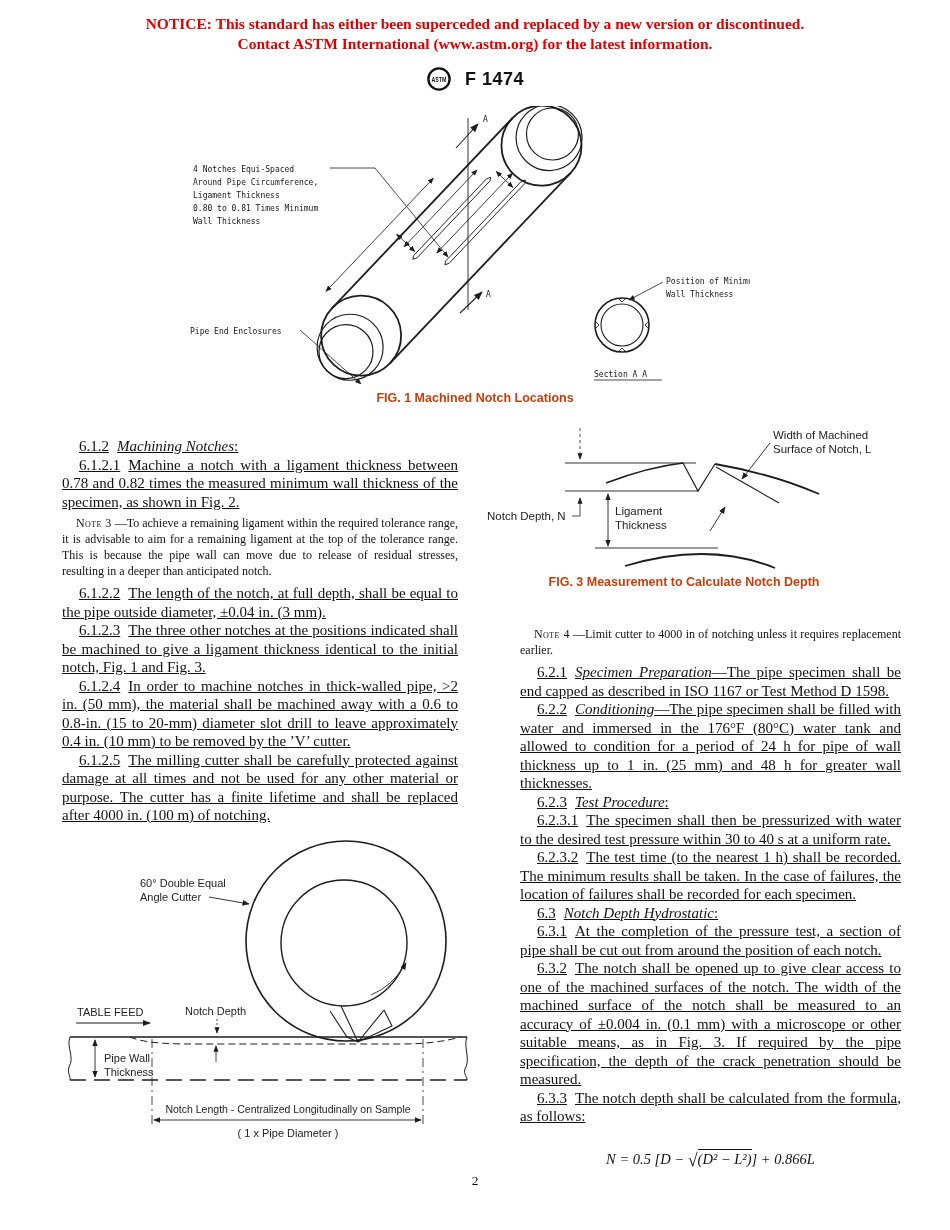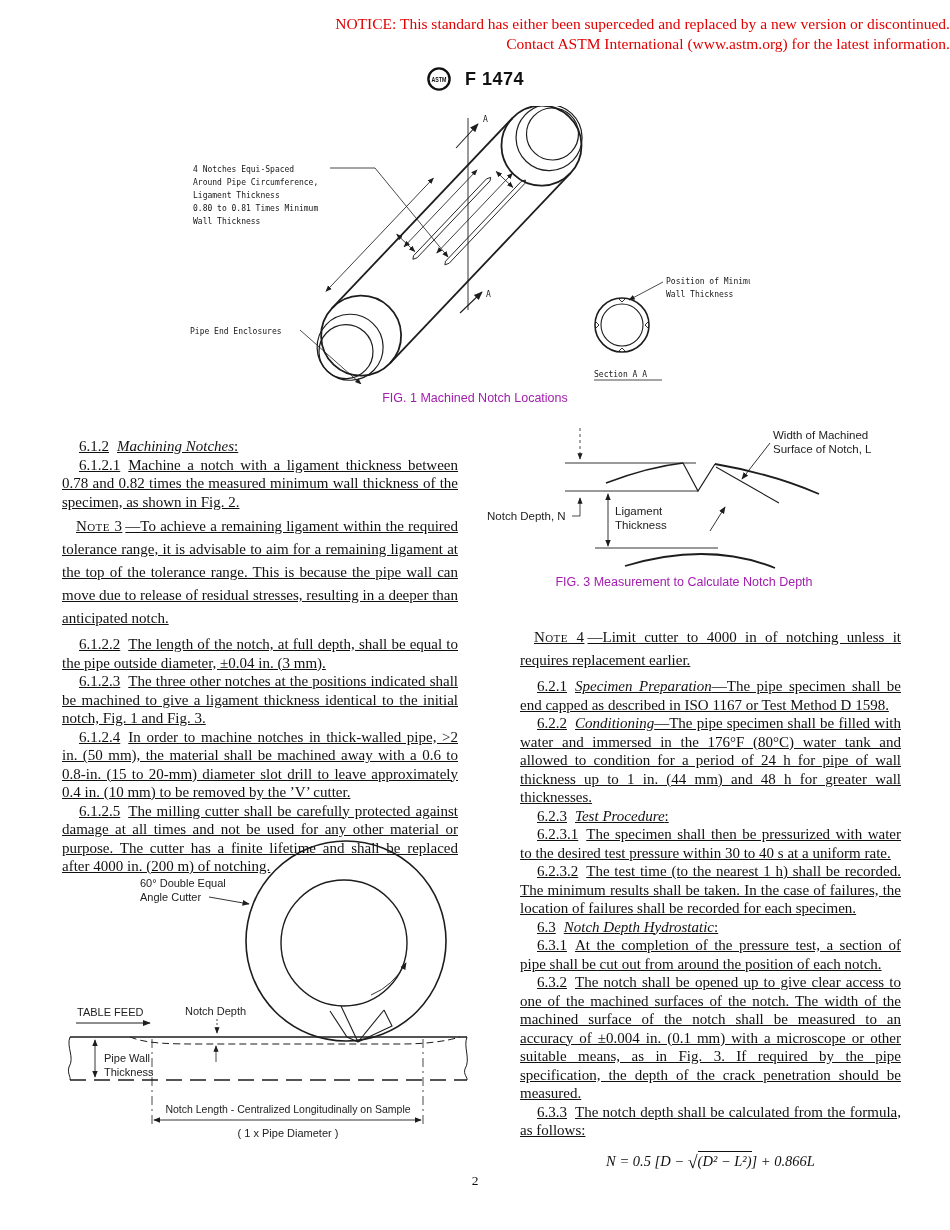--- a/index.html
+++ b/index.html
@@ -3,46 +3,46 @@
 <meta charset="utf-8">
 <style>
   html,body { margin:0; padding:0; background:#9a9a9a; }
   .page {
     position:relative; width:950px; height:1230px; margin:0 auto;
     background:#ffffff; color:#111;
     font-family:"Liberation Serif", serif; overflow:hidden;
   }
   .notice {
     position:absolute; top:14px; left:0; width:100%;
-    text-align:right; font-weight:normal; font-size:15.5px; line-height:19.5px;
+    text-align:center; font-weight:bold; font-size:15.5px; line-height:19.5px;
   }
   .dochead {
     position:absolute; top:66px; left:0; width:100%;
     display:flex; justify-content:center; align-items:center; gap:13px;
   }
   .desig { font-family:"Liberation Sans", sans-serif; font-weight:bold; font-size:18px; letter-spacing:0.5px; }
   svg.fig { position:absolute; }
   #fig1 { left:150px; top:106px; }
   #fig2 { left:62px;  top:833px; }
   #fig3 { left:483px; top:423px; }
   .figcap {
     position:absolute; font-family:"Liberation Sans", sans-serif;
-    font-weight:normal; font-size:12.5px; text-align:center; color:#a21caf;
+    font-weight:bold; font-size:12.5px; text-align:center; color:#c2410c;
   }
   #fig1cap { top:391px; left:0;    width:950px; }
   #fig2cap { top:1137px; left:62px; width:420px; }
   #fig3cap { top:575px;  left:488px; width:392px; }
   .col { position:absolute; font-size:15px; line-height:18.5px; text-align:justify; }
   #colL { left:62px;  top:437px; width:396px; }
   #colR { left:520px; top:622px; width:381px; }
   p.para { margin:0; text-indent:17px;text-decoration:underline; }
   p.para .pnum { margin-right:8px; }
-  p.note { margin:4px 0 5px 0; font-size:15px; line-height:23px; text-indent:14px;text-decoration:underline; }
+  p.note { margin:4px 0 5px 0; font-size:12px; line-height:16px; text-indent:14px; }
   .sc { font-variant:small-caps; letter-spacing:0.4px; margin-right:3px; }
-  .formula { margin-top:12px; text-align:center; font-style:italic; font-size:14.5px; text-indent:0; }
+  .formula { margin-top:24px; text-align:center; font-style:italic; font-size:14.5px; text-indent:0; }
   .formula .sqrt { font-size:18px; font-style:normal; vertical-align:-2px; }
   .formula .ovl  { border-top:1.2px solid #111; padding-top:1px; }
   .pagenum { position:absolute; top:1173px; left:0; width:100%; text-align:center; font-size:13.5px; }
   
   .ln   { stroke:#1d1d1d; fill:none; }
   .t1   { font-family:"DejaVu Sans Mono", monospace; font-size:8px; fill:#161616; }
   .t2   { font-family:"Liberation Sans", sans-serif; font-size:11px; fill:#222; }
   .t2s  { font-family:"Liberation Sans", sans-serif; font-size:10.5px; fill:#222; }
   .t3   { font-family:"Liberation Sans", sans-serif; font-size:11.5px; fill:#222; }
 </style>
@@ -121,26 +121,26 @@
   </svg>
   <div class="figcap" id="fig1cap">FIG. 1 Machined Notch Locations</div>
 
   <div class="col" id="colL">
       <p class="para"><span class="pnum">6.1.2</span><i>Machining Notches</i><span>:</span></p>
       <p class="para"><span class="pnum">6.1.2.1</span><span>Machine a notch with a ligament thickness between 0.78 and 0.82 times the measured minimum wall thickness of the specimen, as shown in Fig. 2.</span></p>
       <p class="note"><span class="sc">Note 3</span><span>—To achieve a remaining ligament within the required tolerance range, it is advisable to aim for a remaining ligament at the top of the tolerance range. This is because the pipe wall can move due to release of residual stresses, resulting in a deeper than anticipated notch.</span></p>
       <p class="para"><span class="pnum">6.1.2.2</span><span>The length of the notch, at full depth, shall be equal to the pipe outside diameter, ±0.04 in. (3 mm).</span></p>
       <p class="para"><span class="pnum">6.1.2.3</span><span>The three other notches at the positions indicated shall be machined to give a ligament thickness identical to the initial notch, Fig. 1 and Fig. 3.</span></p>
       <p class="para"><span class="pnum">6.1.2.4</span><span>In order to machine notches in thick-walled pipe, &gt;2 in. (50 mm), the material shall be machined away with a 0.6 to 0.8-in. (15 to 20-mm) diameter slot drill to leave approximately 0.4 in. (10 mm) to be removed by the ’V’ cutter.</span></p>
-      <p class="para"><span class="pnum">6.1.2.5</span><span>The milling cutter shall be carefully protected against damage at all times and not be used for any other material or purpose. The cutter has a finite lifetime and shall be replaced after 4000 in. (200 m) of notching.</span></p>
+      <p class="para"><span class="pnum">6.1.2.5</span><span>The milling cutter shall be carefully protected against damage at all times and not be used for any other material or purpose. The cutter has a finite lifetime and shall be replaced after 4000 in. (100 m) of notching.</span></p>
     </div>
   <div class="col" id="colR">
       <p class="note"><span class="sc">Note 4</span><span>—Limit cutter to 4000 in of notching unless it requires replacement earlier.</span></p>
       <p class="para"><span class="pnum">6.2.1</span><i>Specimen Preparation</i><span>—The pipe specimen shall be end capped as described in ISO 1167 or Test Method D 1598.</span></p>
-      <p class="para"><span class="pnum">6.2.2</span><i>Conditioning</i><span>—The pipe specimen shall be filled with water and immersed in the 176°F (80°C) water tank and allowed to condition for a period of 24 h for pipe of wall thickness up to 1 in. (44 mm) and 48 h for greater wall thicknesses.</span></p>
+      <p class="para"><span class="pnum">6.2.2</span><i>Conditioning</i><span>—The pipe specimen shall be filled with water and immersed in the 176°F (80°C) water tank and allowed to condition for a period of 24 h for pipe of wall thickness up to 1 in. (25 mm) and 48 h for greater wall thicknesses.</span></p>
       <p class="para"><span class="pnum">6.2.3</span><i>Test Procedure</i><span>:</span></p>
       <p class="para"><span class="pnum">6.2.3.1</span><span>The specimen shall then be pressurized with water to the desired test pressure within 30 to 40 s at a uniform rate.</span></p>
       <p class="para"><span class="pnum">6.2.3.2</span><span>The test time (to the nearest 1 h) shall be recorded. The minimum results shall be taken. In the case of failures, the location of failures shall be recorded for each specimen.</span></p>
       <p class="para"><span class="pnum">6.3</span><i>Notch Depth Hydrostatic</i><span>:</span></p>
       <p class="para"><span class="pnum">6.3.1</span><span>At the completion of the pressure test, a section of pipe shall be cut out from around the position of each notch.</span></p>
       <p class="para"><span class="pnum">6.3.2</span><span>The notch shall be opened up to give clear access to one of the machined surfaces of the notch. The width of the machined surface of the notch shall be measured to an accuracy of ±0.004 in. (0.1 mm) with a microscope or other suitable means, as in Fig. 3. If required by the pipe specification, the depth of the crack penetration should be measured.</span></p>
       <p class="para"><span class="pnum">6.3.3</span><span>The notch depth shall be calculated from the formula, as follows:</span></p>
       <div class="formula"><span>N = 0.5 [D − </span><span class="sqrt">√</span><span class="ovl">(D² − L²)</span><span>] + 0.866L</span></div>
     </div>
 

